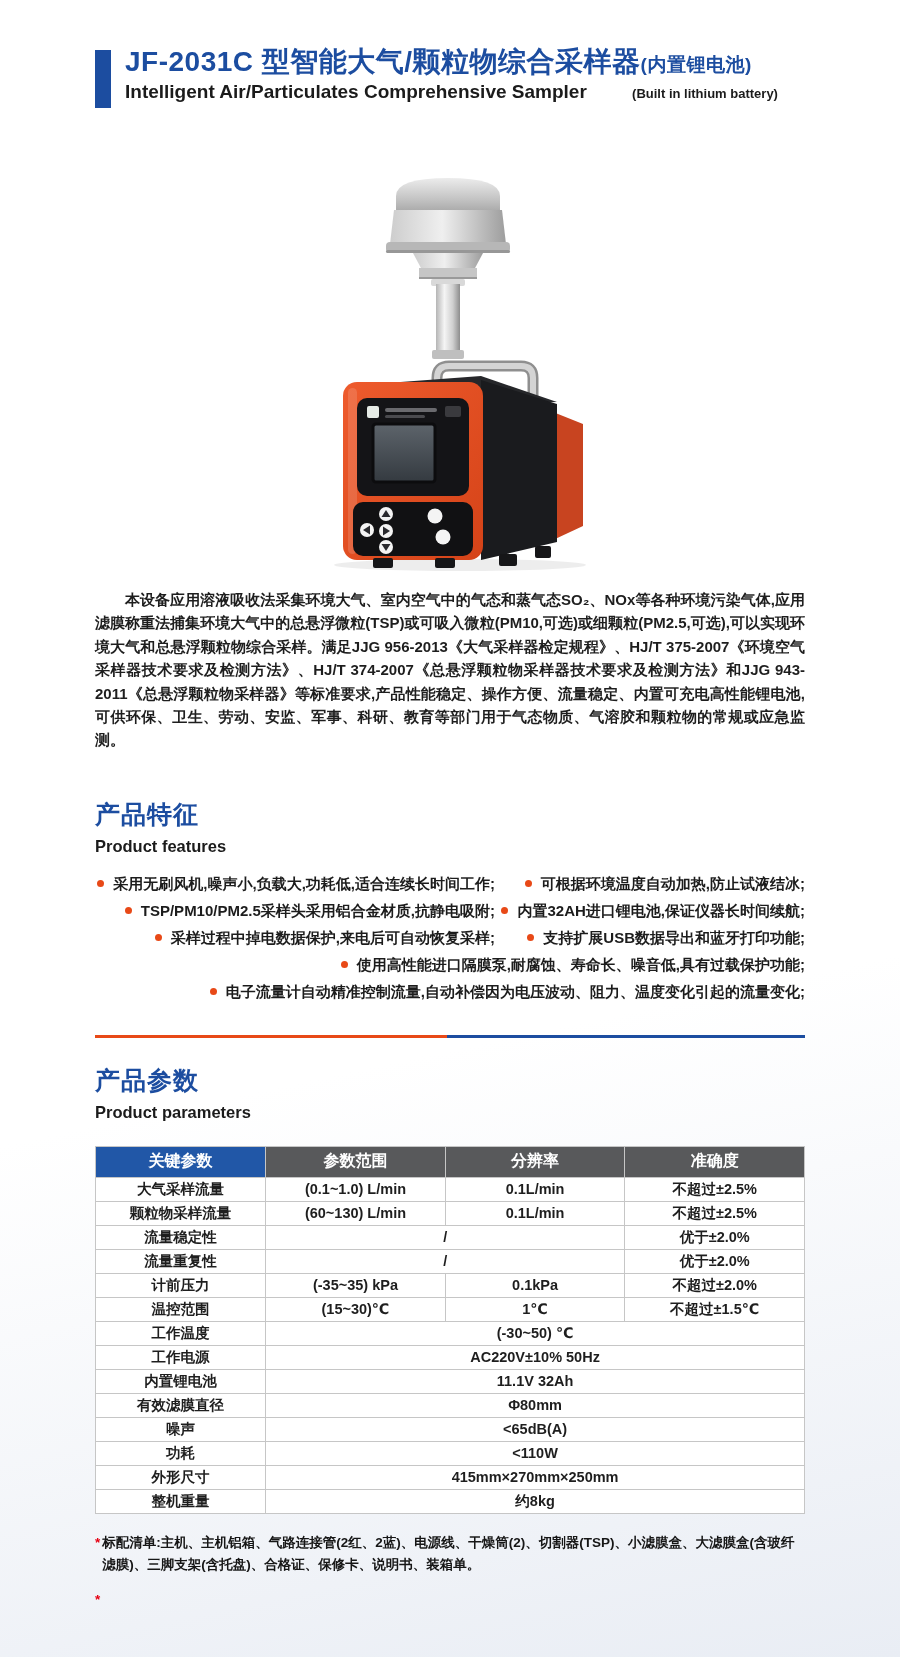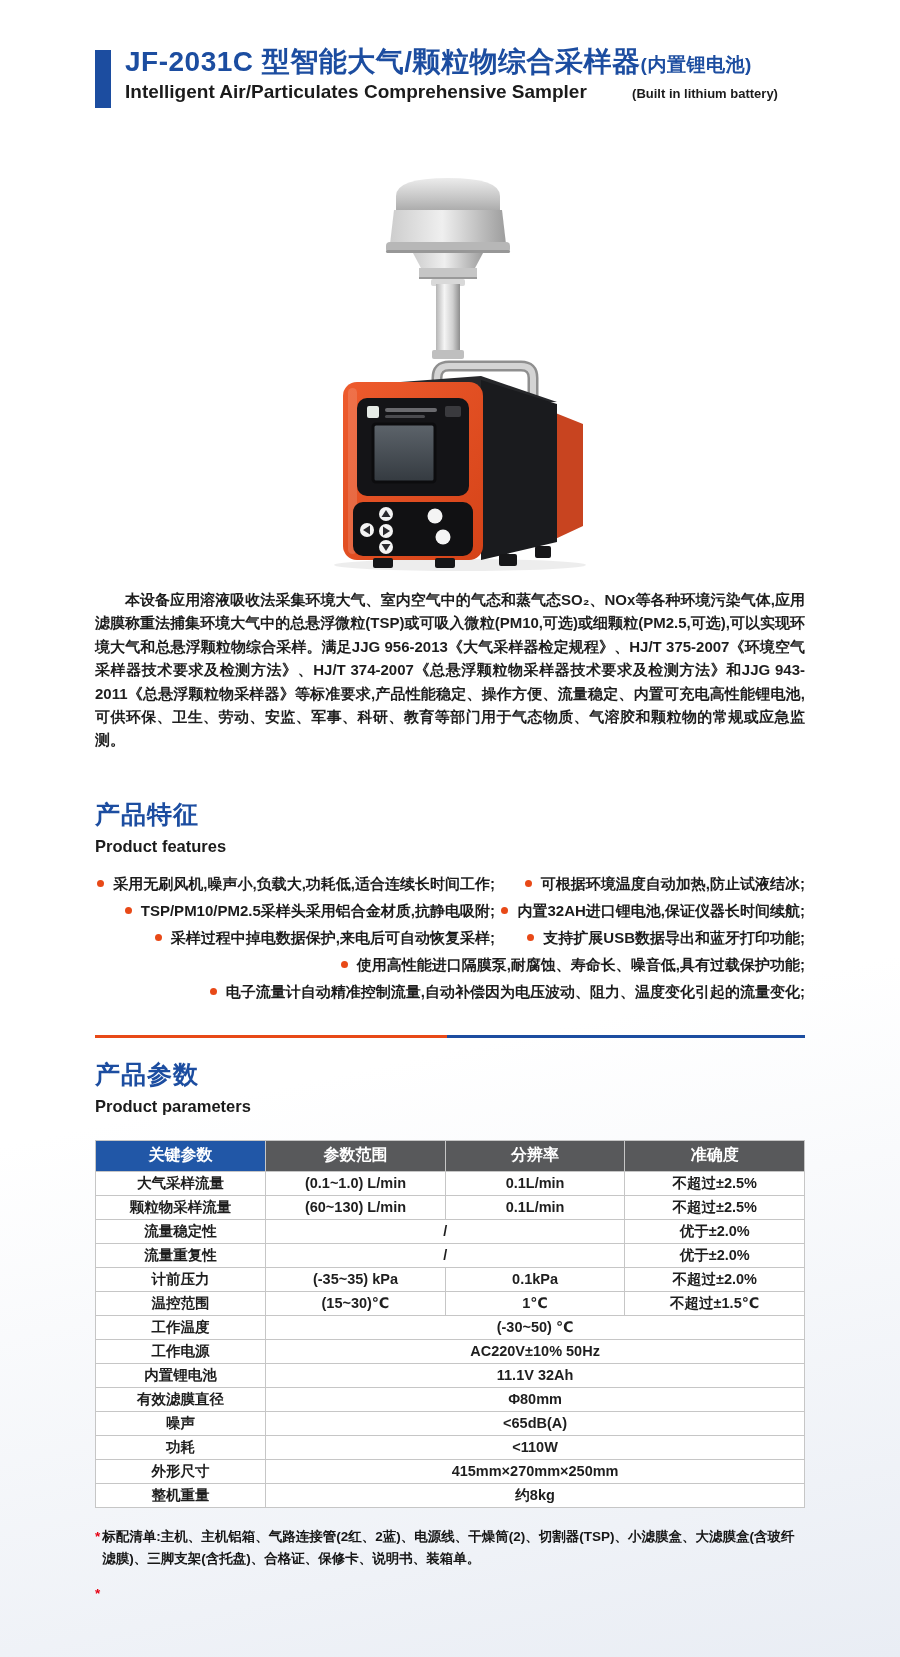--- a/index.html
+++ b/index.html
@@ -205,21 +205,21 @@
           <span>电子流量计自动精准控制流量,自动补偿因为电压波动、阻力、温度变化引起的流量变化;</span>
         </div>
       </div>
   </div>
 
   <div class="divider">
     <div class="d-orange"></div>
     <div class="d-blue"></div>
   </div>
 
-  <div class="section" style="margin-top:20px">
+  <div class="section" style="margin-top:26px">
     <div class="h-zh">产品参数</div>
     <div class="h-en">Product parameters</div>
     <table class="params-table">
       <thead>
         <tr>
           <th class="key">关键参数</th>
           <th class="gray">参数范围</th>
           <th class="gray">分辨率</th>
           <th class="gray">准确度</th>
         </tr>

